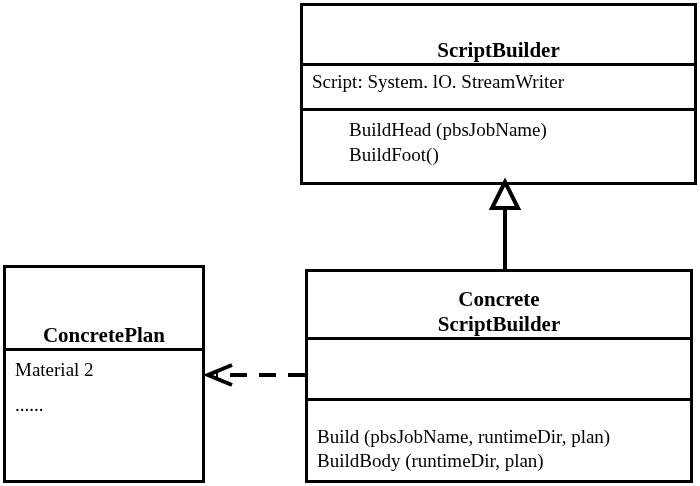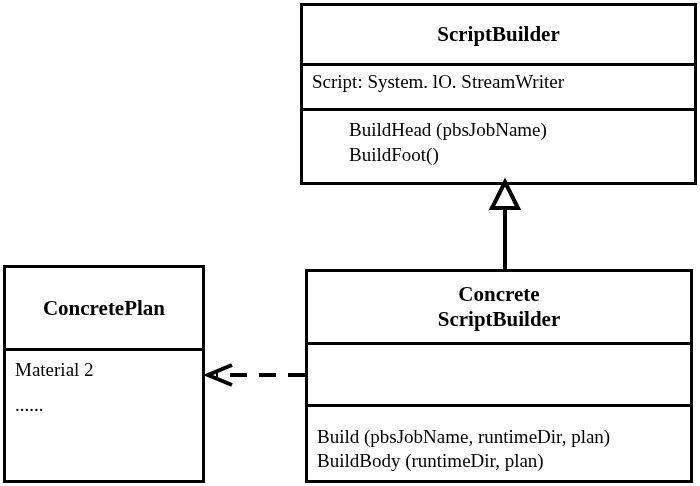--- a/index.html
+++ b/index.html
@@ -28,21 +28,21 @@
   }
   .compartment {
     box-sizing: border-box;
     position: relative;
   }
   .compartment + .compartment {
     border-top: 3px solid #000000;
   }
   .name-compartment {
     display: flex;
-    align-items: center;
+    align-items: flex-end;
     justify-content: center;
     text-align: center;
     font-weight: bold;
     font-size: 21px;
     line-height: 1.18;
   }
   .name-compartment .title-line {
     display: block;
   }
   .member-compartment {
@@ -83,21 +83,21 @@
   #box-concreteplan .attr-compartment   { flex: 1 1 auto; }
 
   #box-concretescriptbuilder {
     left: 305px;
     top: 269px;
     width: 388px;
     height: 214px;
   }
   #box-concretescriptbuilder .name-compartment   { height: 99px; }
   #box-concretescriptbuilder .empty-compartment  { height: 30px; }
-  #box-concretescriptbuilder .method-compartment { flex: 1 1 auto; padding-top: 18px; margin-top: 40px; }
+  #box-concretescriptbuilder .method-compartment { flex: 1 1 auto; padding-top: 24px; margin-top: 40px; }
 
   
   .connector-layer {
     position: absolute;
     left: 0;
     top: 0;
     width: 700px;
     height: 486px;
     pointer-events: none;
   }

